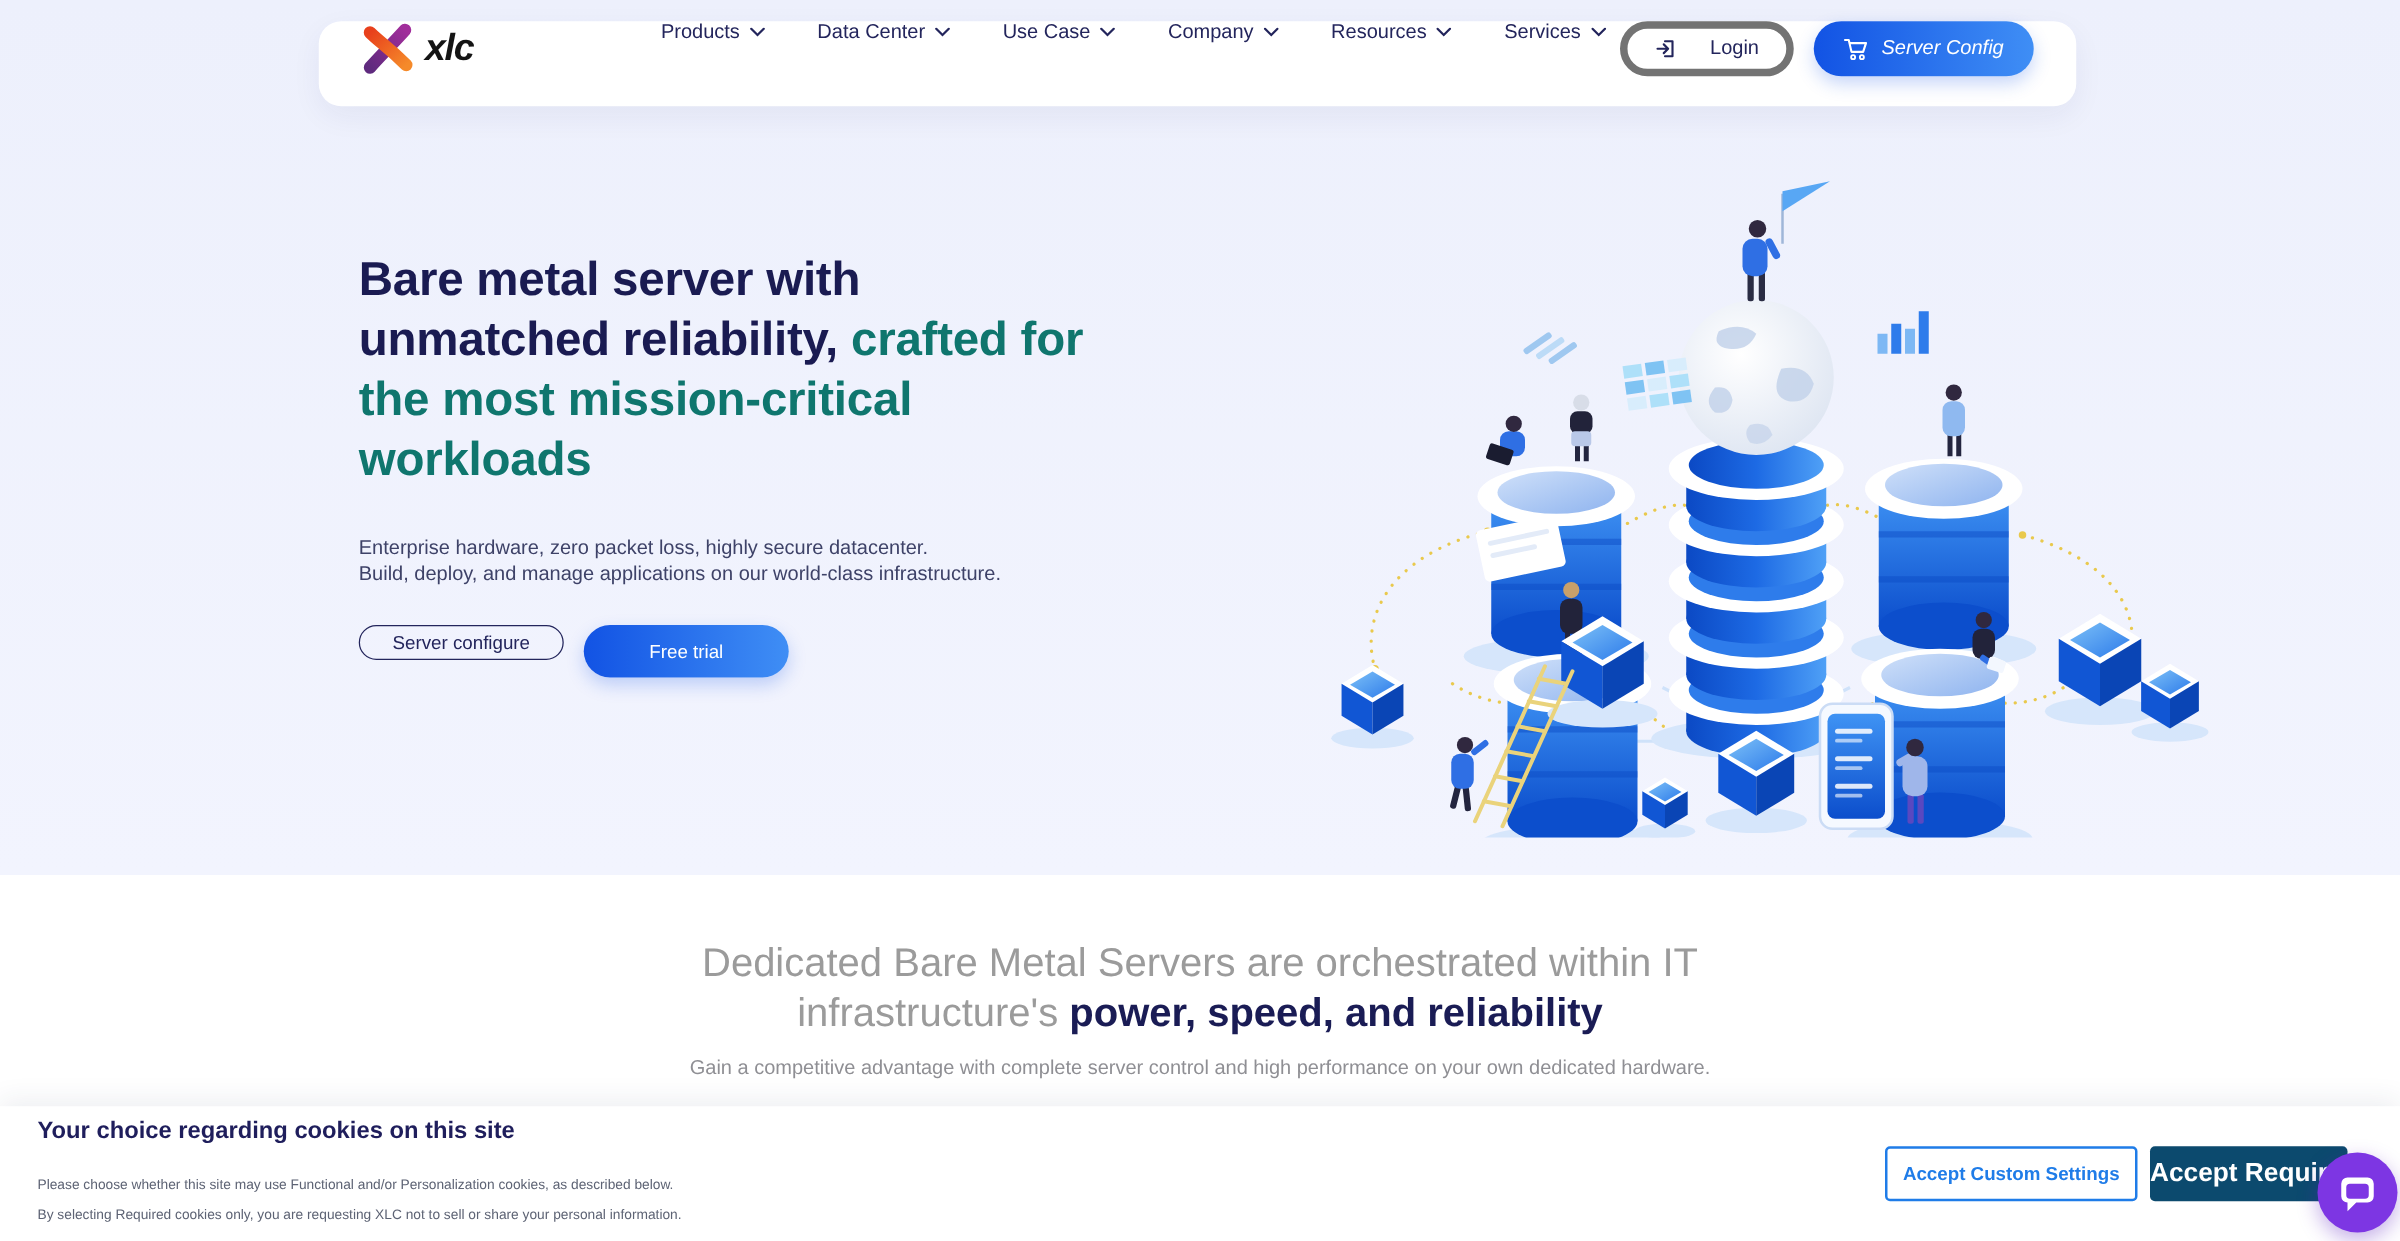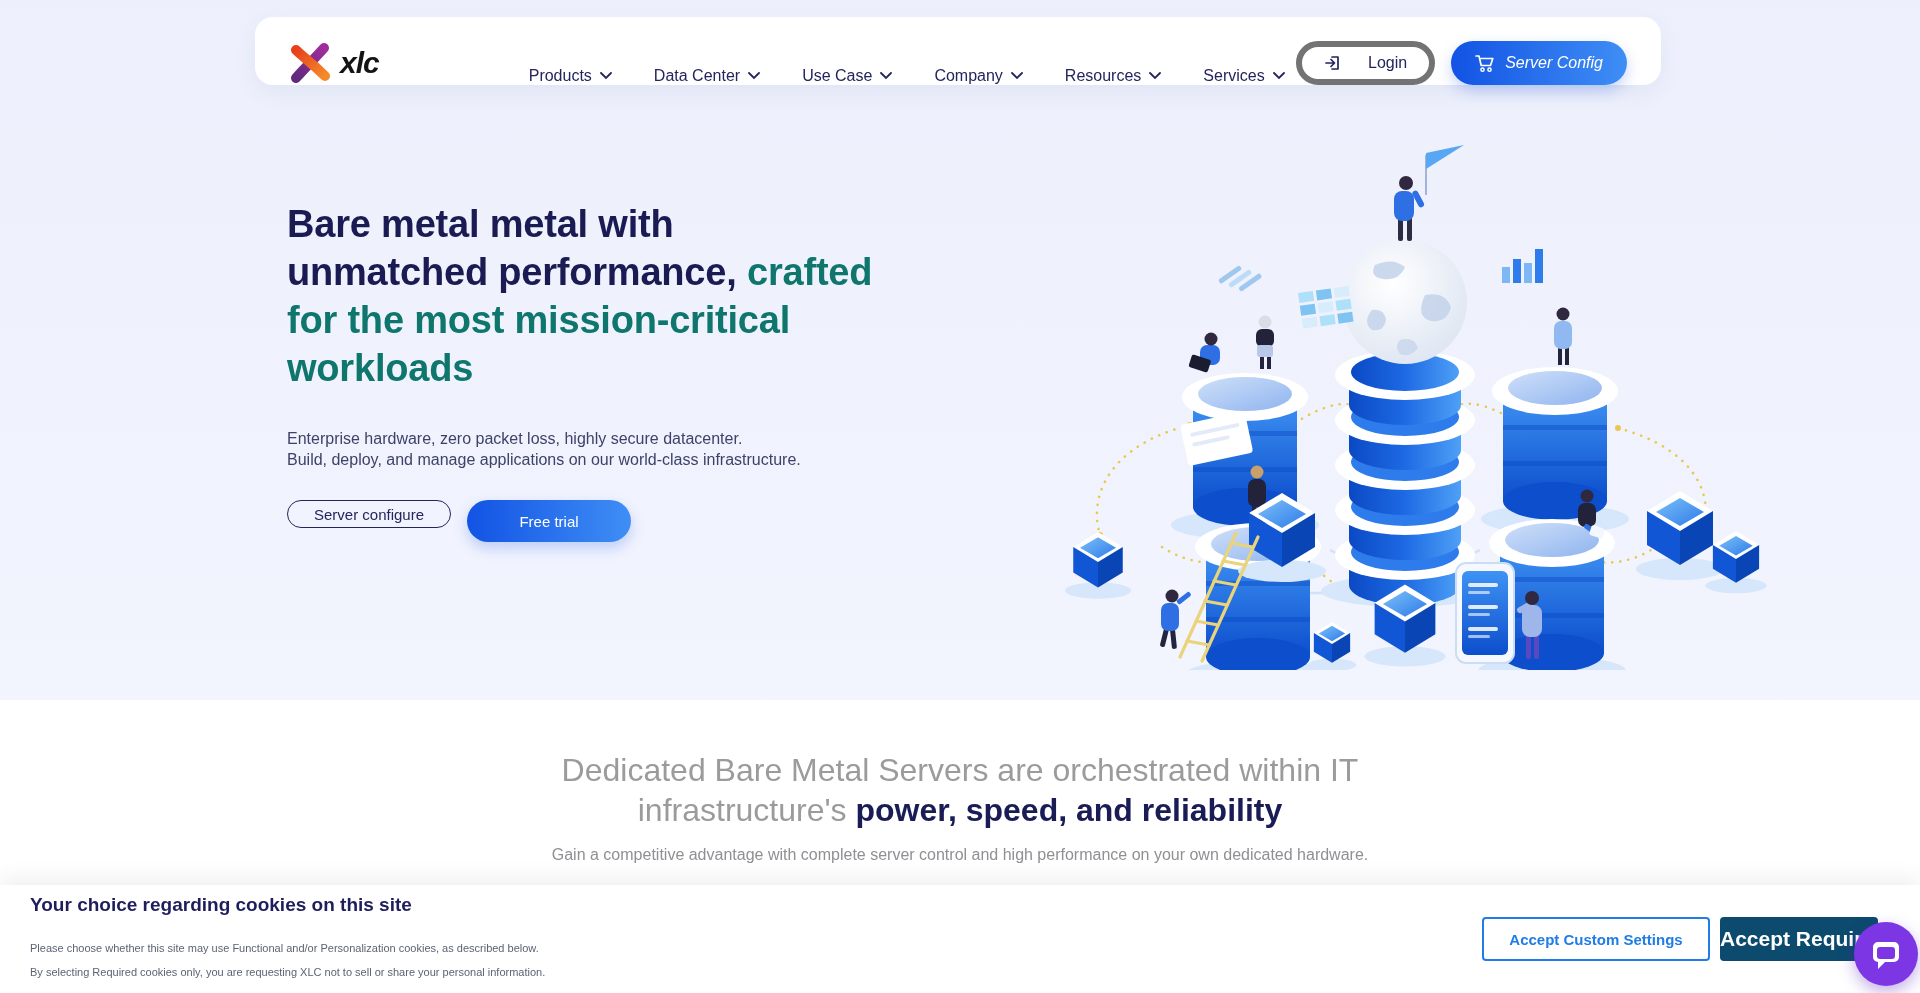--- a/index.html
+++ b/index.html
@@ -13,21 +13,21 @@
   .hero {
     position:absolute; left:0; top:0; width:1920px; height:700px;
     background:linear-gradient(180deg,#edf0fc 0%, #f2f4fe 100%);
   }
 
   
   .navbar {
     position:absolute; left:255px; top:17px; width:1406px; height:68px;
     background:#ffffff; border-radius:18px;
     box-shadow:0 8px 24px rgba(30,40,100,.06);
-    display:flex; align-items:flex-end; padding:0 34px; z-index:10;
+    display:flex; align-items:flex-start; padding:0 34px; z-index:10;
   }
   .logo { display:flex; align-items:center; gap:9px; cursor:pointer; }
   .logo-text { font-size:30px; font-weight:800; font-style:italic; color:#141414; letter-spacing:-1px; }
   .menu { display:flex; gap:42px; margin-left:150px; }
   .menu-item { display:flex; align-items:center; gap:8px; font-size:16px; color:#23255c; cursor:pointer; white-space:nowrap; }
   .chev { width:12px; height:8px; }
   .nav-actions { margin-left:auto; display:flex; align-items:center; gap:16px; }
   .login-btn {
     height:44px; padding:0 22px; border-radius:22px; border:6px solid #737373;
     background:transparent; color:#23255c; font-size:16px; font-family:inherit;
@@ -70,21 +70,21 @@
   
   .cookie-banner {
     position:absolute; left:0; bottom:0; width:1920px; height:108px; background:#ffffff;
     box-shadow:0 -6px 20px rgba(40,50,90,.08); display:flex; align-items:center; z-index:20;
   }
   .cookie-text { margin-left:30px; }
   .cookie-text h3 { font-size:19px; color:#1f1e5c; font-weight:700; margin-bottom:20px; }
   .cookie-text p { font-size:11px; color:#5d6374; line-height:24px; }
   .cookie-actions { margin-left:auto; display:flex; gap:10px; margin-right:42px; align-items:center; }
   .cookie-custom {
-    width:228px; height:44px; background:#fff; border:2px solid #1f7ce8; border-radius:4px;
+    width:202px; height:44px; background:#fff; border:2px solid #1f7ce8; border-radius:4px;
     color:#1f7ce8; font-size:15px; font-weight:600; font-family:inherit; cursor:pointer;
   }
   .cookie-required {
     width:158px; height:44px; background:#0c4a6e; border:none; border-radius:4px;
     color:#ffffff; font-size:21px; font-weight:600; font-family:inherit; cursor:pointer;
     white-space:nowrap; overflow:hidden;
   }
 
   
   .chat-widget {
@@ -171,21 +171,21 @@
           <path d="M1 2 h3 l2.2 9.5 h9.3 l2.3-7 H5" fill="none" stroke="#ffffff" stroke-width="1.7" stroke-linecap="round" stroke-linejoin="round"></path>
           <circle cx="7.5" cy="15.7" r="1.6" fill="none" stroke="#ffffff" stroke-width="1.5"></circle>
           <circle cx="14.5" cy="15.7" r="1.6" fill="none" stroke="#ffffff" stroke-width="1.5"></circle>
         </svg>
         <span>Server Config</span>
       </button>
     </div>
   </header>
 
   <div class="hero-text">
-    <h1><span class="h1-navy">Bare metal metal with unmatched performance,</span> <span class="h1-pink">crafted for the most mission-critical workloads</span></h1>
+    <h1><span class="h1-navy">Bare metal server with unmatched reliability,</span> <span class="h1-pink">crafted for the most mission-critical workloads</span></h1>
     <p class="hero-sub">
       <span>Enterprise hardware, zero packet loss, highly secure datacenter.</span><br>
       <span>Build, deploy, and manage applications on our world-class infrastructure.</span>
     </p>
     <div class="hero-buttons">
       <button class="btn-outline">Server configure</button>
       <button class="btn-filled">Free trial</button>
     </div>
   </div>
 

